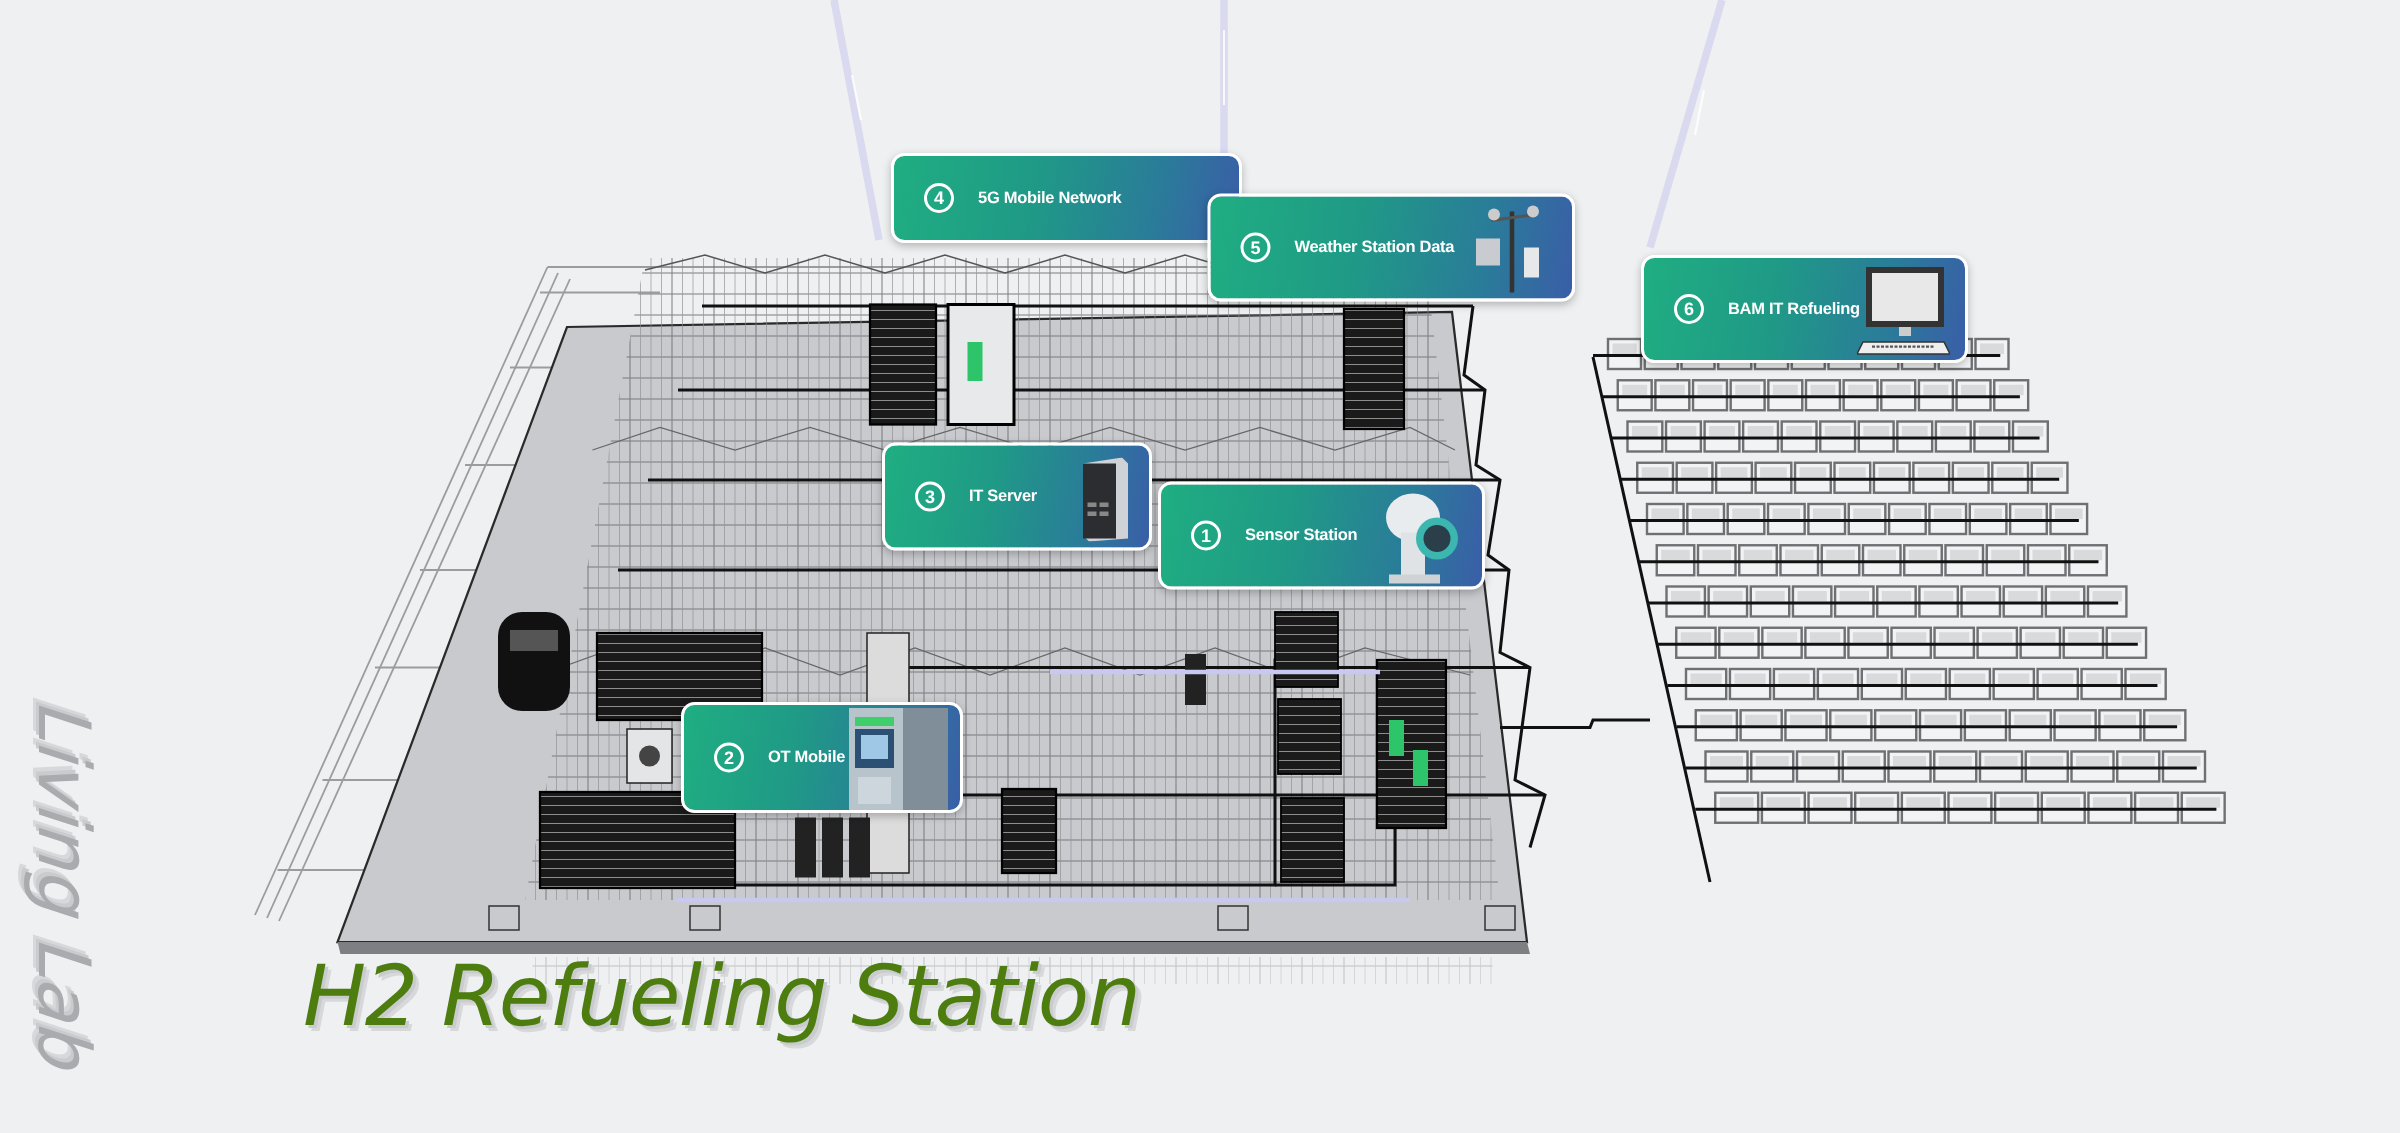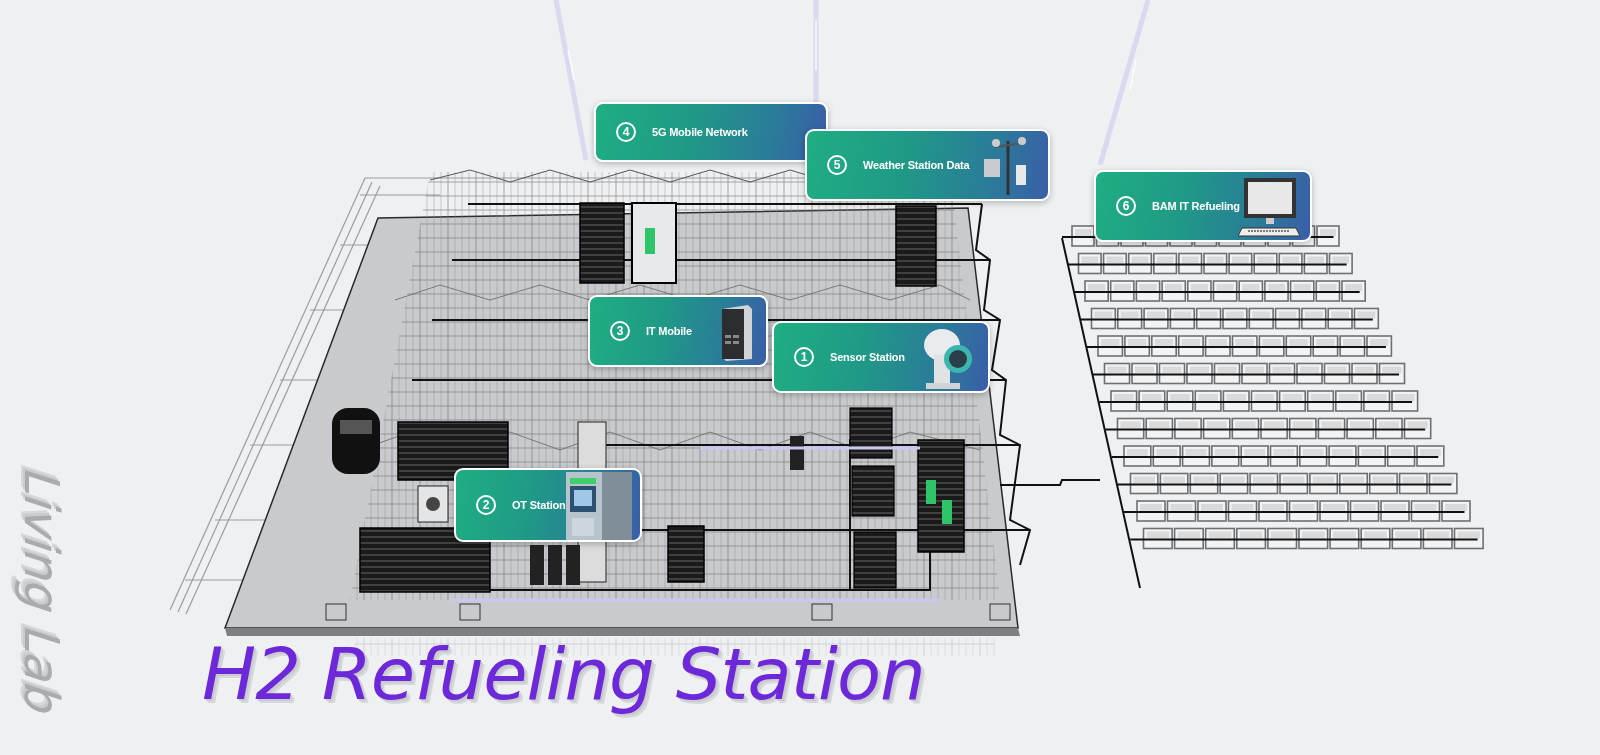--- a/index.html
+++ b/index.html
@@ -31,21 +31,21 @@
     display:flex; align-items:center; justify-content:center;
     font-weight:bold; font-size:12px; flex:0 0 auto;
     box-sizing:border-box;
   }
   .card-label { font-weight:bold; font-size:11px; margin-left:16px; white-space:nowrap; letter-spacing:-0.2px; }
   .card-icon { position:absolute; }
 
   .title-3d {
     position:absolute; left:202px; top:632px;
     font-family:"DejaVu Sans", sans-serif; font-style:oblique;
-    font-size:72px; color:#6d28d9; letter-spacing:-1px;
+    font-size:56px; color:#4d7c0f; letter-spacing:-1px;
     text-shadow:2px 2px 0 #c9cbce, 4px 4px 0 #d6d8da;
   }
   .lab-3d {
     position:absolute; left:70px; top:480px;
     font-family:"DejaVu Sans", sans-serif;
     font-size:48px; color:#a9abae;
     transform:rotate(90deg) skewX(-18deg);
     transform-origin:left top;
     text-shadow:-2px 2px 0 #c9cbce, -4px 4px 0 #d6d8da;
     white-space:nowrap;
@@ -474,21 +474,21 @@
       <rect x="6" y="2" width="52" height="40" fill="#333"></rect>
       <rect x="10" y="6" width="44" height="32" fill="#e8e8e8"></rect>
       <rect x="28" y="42" width="8" height="6" fill="#ccc"></rect>
       <polygon points="4,52 58,52 62,60 0,60" fill="#eee" stroke="#333" stroke-width="1"></polygon>
       <line x1="10" y1="55" x2="52" y2="55" stroke="#555" stroke-width="1.5" stroke-dasharray="2,1"></line>
     </svg>
   </div>
 
   <div class="card" style="left:588px; top:295px; width:180px; height:72px; padding-left:20px;">
     <span class="badge">3</span>
-    <span class="card-label">IT Mobile</span>
+    <span class="card-label">IT Server</span>
     <svg class="card-icon" style="right:12px; top:8px;" width="36" height="56" viewBox="0 0 36 56">
       <polygon points="4,4 30,0 34,4 34,54 8,56 4,52" fill="#cfd2d6"></polygon>
       <rect x="4" y="4" width="22" height="50" fill="#2b2d31"></rect>
       <rect x="7" y="30" width="6" height="3" fill="#888"></rect>
         <rect x="15" y="30" width="6" height="3" fill="#888"></rect>
       <rect x="7" y="36" width="6" height="3" fill="#888"></rect>
         <rect x="15" y="36" width="6" height="3" fill="#888"></rect>
     </svg>
   </div>
 
@@ -499,21 +499,21 @@
       <ellipse cx="24" cy="20" rx="18" ry="16" fill="#e8ecef"></ellipse>
       <rect x="16" y="30" width="16" height="30" fill="#dfe3e6"></rect>
       <circle cx="40" cy="34" r="14" fill="#3bb7b0"></circle>
       <circle cx="40" cy="34" r="9" fill="#2a3f4a"></circle>
       <rect x="8" y="58" width="34" height="6" fill="#cfd3d6"></rect>
     </svg>
   </div>
 
   <div class="card" style="left:454px; top:468px; width:188px; height:74px; padding-left:20px;">
     <span class="badge">2</span>
-    <span class="card-label">OT Station</span>
+    <span class="card-label">OT Mobile</span>
     <svg class="card-icon" style="right:8px; top:2px;" width="66" height="68" viewBox="0 0 66 68">
       <rect x="0" y="0" width="36" height="68" fill="#b8c4cc"></rect>
       <rect x="36" y="0" width="30" height="68" fill="#7f8e99"></rect>
       <rect x="4" y="6" width="26" height="6" fill="#3ecf6a"></rect>
       <rect x="4" y="14" width="26" height="26" fill="#2c4f74"></rect>
       <rect x="8" y="18" width="18" height="16" fill="#9ec8e6"></rect>
       <rect x="6" y="46" width="22" height="18" fill="#cdd6dc"></rect>
     </svg>
   </div>
 </div>

